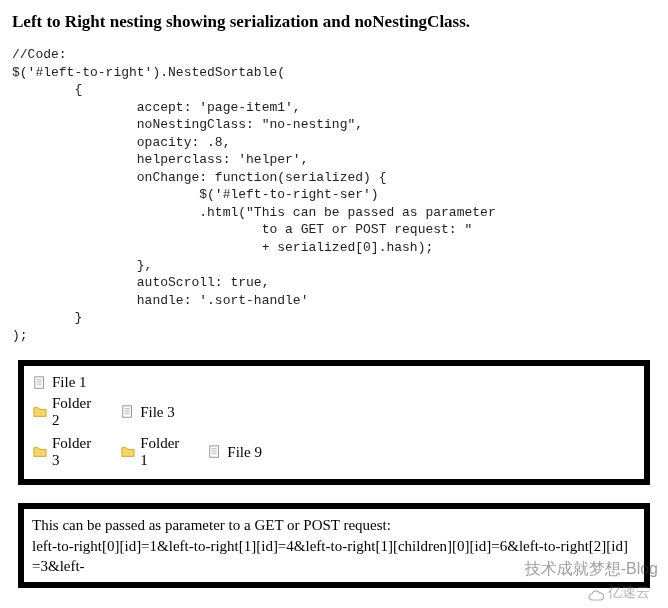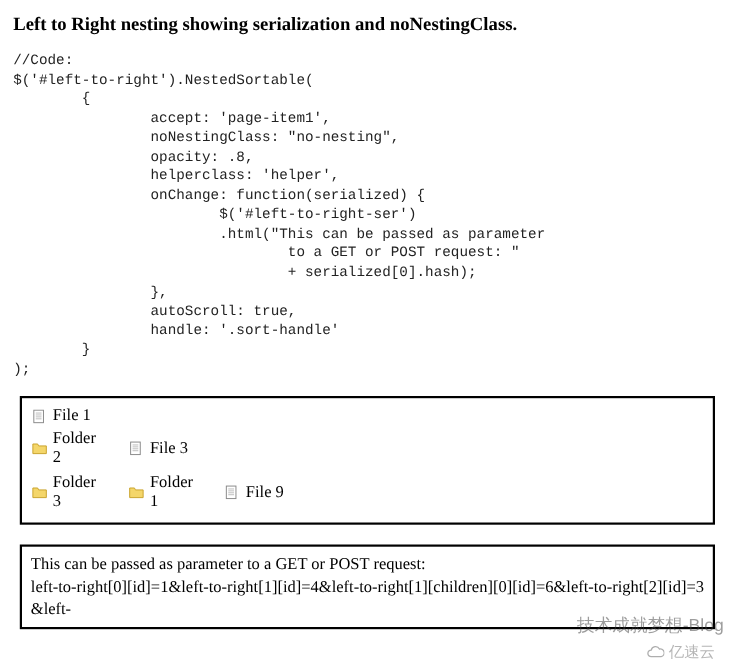--- a/index.html
+++ b/index.html
@@ -20,21 +20,21 @@
   }
   pre.code {
     font-family: Liberation Mono, monospace;
     font-size: 13px;
     line-height: 1.35;
     white-space: pre;
     margin: 0 0 16px 0;
     color: #222;
   }
   .panel {
-    border: 2px solid #000000;
+    border: 6px solid #000000;
     padding: 6px 8px;
     margin: 0 6px 18px 6px;
   }
   ul.tree, ul.tree ul {
     list-style: none;
     margin: 0;
     padding: 0;
   }
   ul.tree ul { padding-left: 24px; }
   ul.tree li {
@@ -74,21 +74,21 @@
     color: rgba(60,60,60,0.5);
   }
   .cloud-wm{
     position:absolute;
     right:18px;
     bottom:6px;
     font-size:14px;
     color:rgba(120,120,120,0.55);
     font-family:Arial,sans-serif;
     display:flex;
-    align-items:center;
+    align-items:flex-end;
     gap:4px;
   }
 </style>
 </head>
 <body>
 
 <h3 class="title">Left to Right nesting showing serialization and noNestingClass.</h3>
 
 <pre class="code">//Code:
 $('#left-to-right').NestedSortable(

